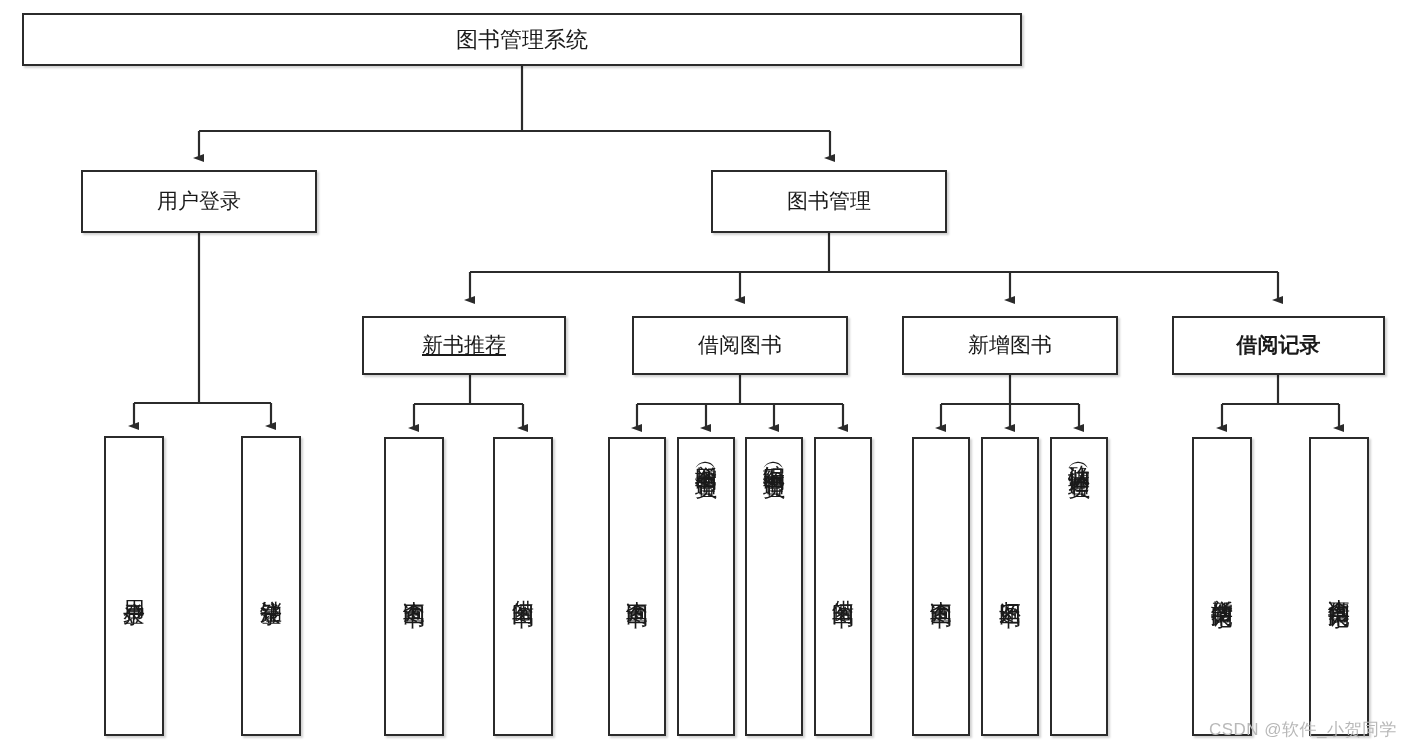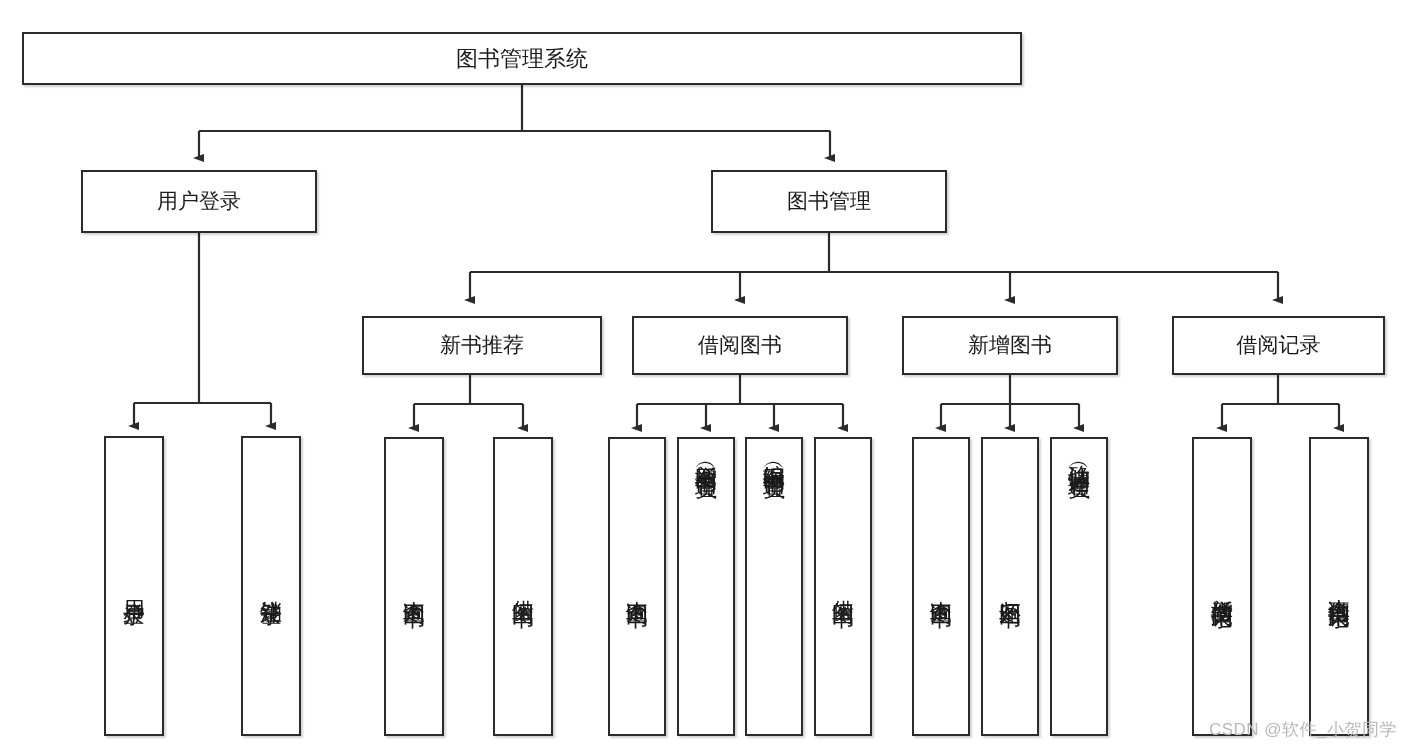--- a/index.html
+++ b/index.html
@@ -125,41 +125,41 @@
       <path d="M1010,404 L1010,428" marker-end="url(#arrow)"></path>
       <path d="M1079,404 L1079,428" marker-end="url(#arrow)"></path>
 
       <path d="M1278,375 L1278,404"></path>
       <path d="M1222,404 L1339,404"></path>
       <path d="M1222,404 L1222,428" marker-end="url(#arrow)"></path>
       <path d="M1339,404 L1339,428" marker-end="url(#arrow)"></path>
     </g>
   </svg>
 
-  <div class="node horiz root" style="left:22px; top:13px; width:1000px; height:53px;margin-top:19px;">
+  <div class="node horiz root" style="left:22px; top:13px; width:1000px; height:53px;">
     <span class="label">图书管理系统</span>
   </div>
 
   <div class="node horiz" style="left:81px; top:170px; width:236px; height:63px;">
     <span class="label">用户登录</span>
   </div>
   <div class="node horiz" style="left:711px; top:170px; width:236px; height:63px;">
     <span class="label">图书管理</span>
   </div>
 
-  <div class="node horiz" style="left:362px; top:316px; width:240px; height:59px;">
+  <div class="node horiz" style="left:362px; top:316px; width:204px; height:59px;text-decoration:underline;">
     <span class="label">新书推荐</span>
   </div>
   <div class="node horiz" style="left:632px; top:316px; width:216px; height:59px;">
     <span class="label">借阅图书</span>
   </div>
   <div class="node horiz" style="left:902px; top:316px; width:216px; height:59px;">
     <span class="label">新增图书</span>
   </div>
-  <div class="node horiz" style="left:1172px; top:316px; width:213px; height:59px;">
+  <div class="node horiz" style="left:1172px; top:316px; width:213px; height:59px;font-weight:bold;">
     <span class="label">借阅记录</span>
   </div>
 
   <div class="node vert mid" style="left:104px; top:436px; width:60px; height:300px;">
     <span class="label">用户登录</span>
   </div>
   <div class="node vert mid" style="left:241px; top:436px; width:60px; height:300px;">
     <span class="label">注销登录</span>
   </div>
 

